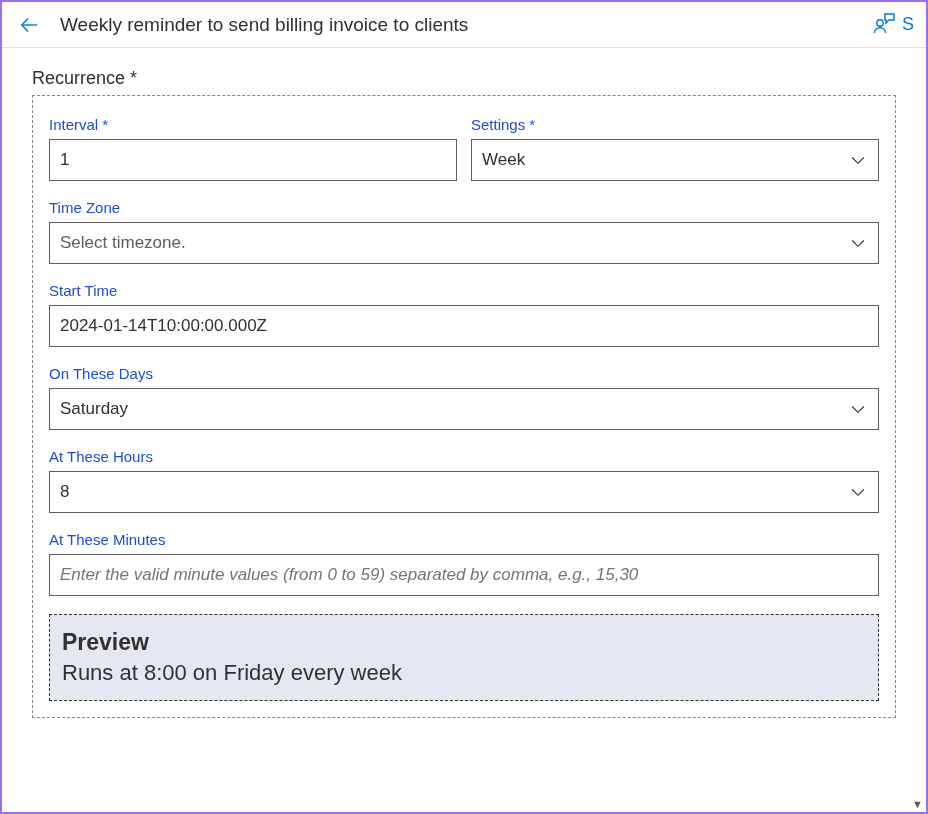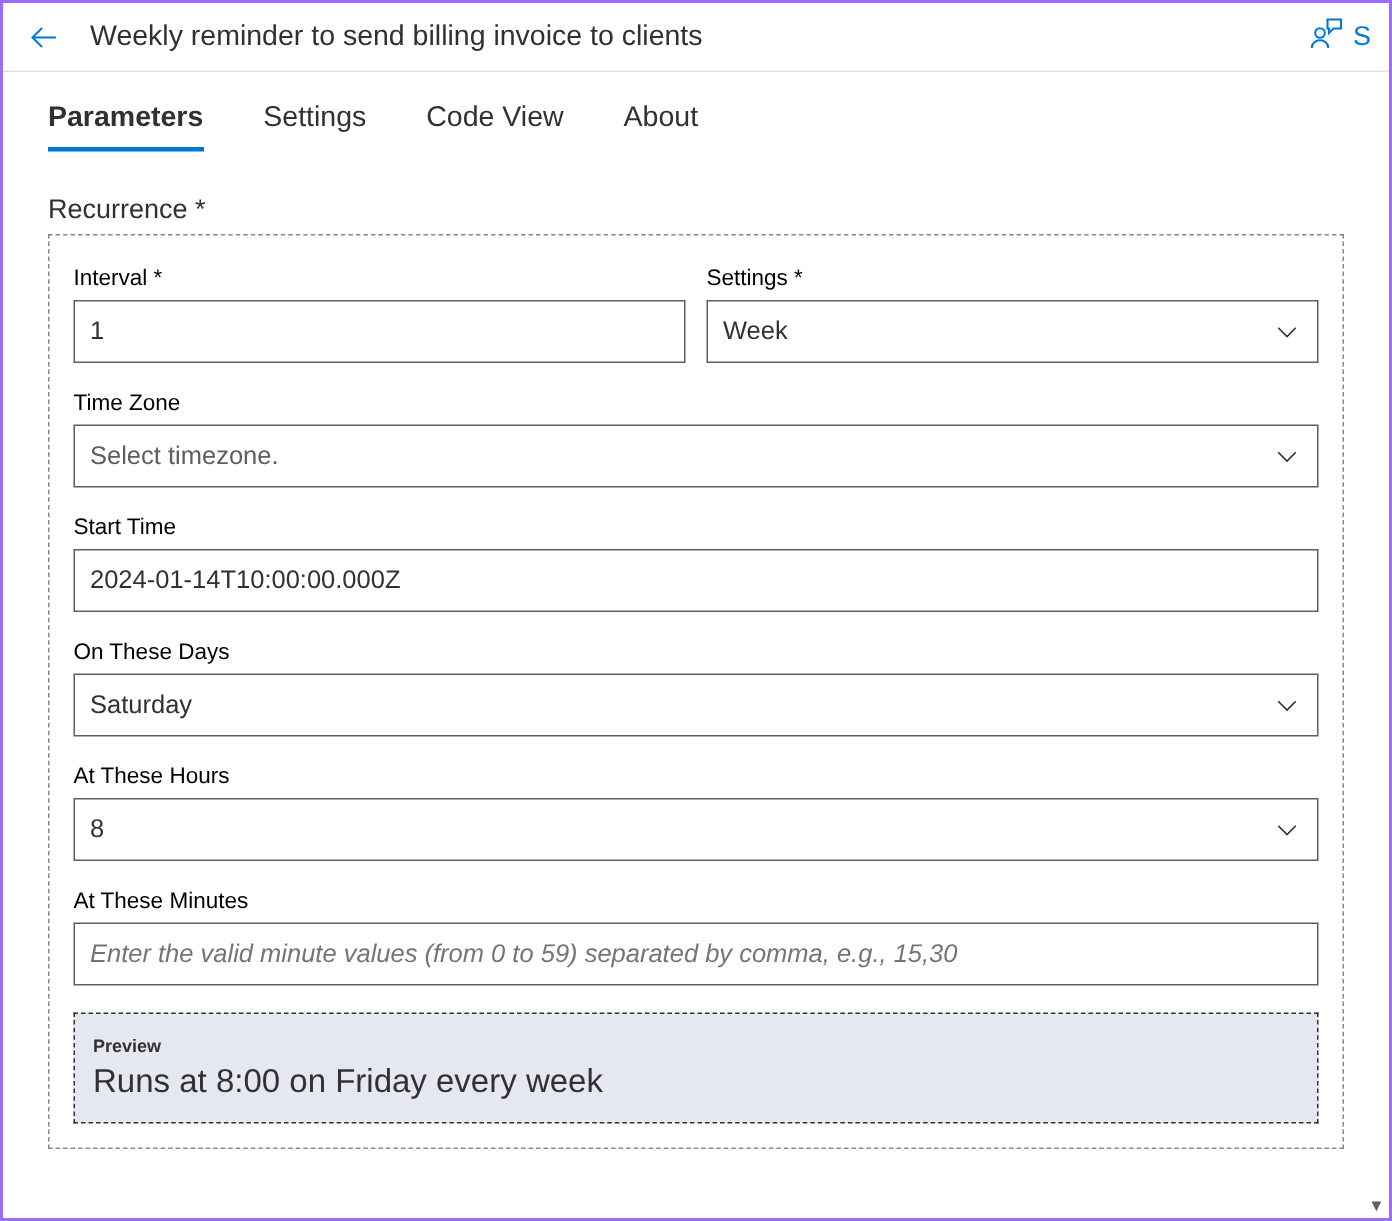--- a/index.html
+++ b/index.html
@@ -86,21 +86,21 @@
     .form-group {
       display: flex;
       flex-direction: column;
       flex: 1;
     }
     .form-group.full {
       width: 100%;
     }
     .field-label {
       font-size: 15px;
-      color: #000000;
+      color: #1d4ed8;
       margin-bottom: 6px;
     }
     .input {
       height: 42px;
       border: 1px solid #605e5c;
       padding: 0 10px;
       font-size: 17px;
       color: #323130;
       font-family: inherit;
       background: #fff;
@@ -130,21 +130,21 @@
     .chevron {
       color: #323130;
     }
     .preview-box {
       border: 1px dashed #323130;
       background: #e5e8f1;
       padding: 14px 12px;
       margin-top: 18px;
     }
     .preview-title {
-      font-size: 12px;
+      font-size: 23px;
       font-weight: 600;
       color: #323130;
       margin-bottom: 4px;
     }
     .preview-text {
       font-size: 22px;
       color: #323130;
     }
     
     .scroll-area::-webkit-scrollbar {
@@ -190,26 +190,20 @@
         <path d="M13 3h9v6h-5l-3 3v-3h-1z"></path>
       </svg>
     </div>
     <span style="font-size:18px;color:#0078d4;margin-left:2px;">S</span>
   </div>
 </div>
 
 <div class="scroll-area">
   <div class="content">
 
-    <div class="tabs">
-      <div class="tab active">Parameters</div>
-      <div class="tab">Settings</div>
-      <div class="tab">Code View</div>
-      <div class="tab">About</div>
-    </div>
 
     <div class="section-label">Recurrence *</div>
 
     <div class="fieldset">
 
       <div class="form-row">
         <div class="form-group">
           <label class="field-label">Interval *</label>
           <input class="input" type="text" value="1" style="">
         </div>

